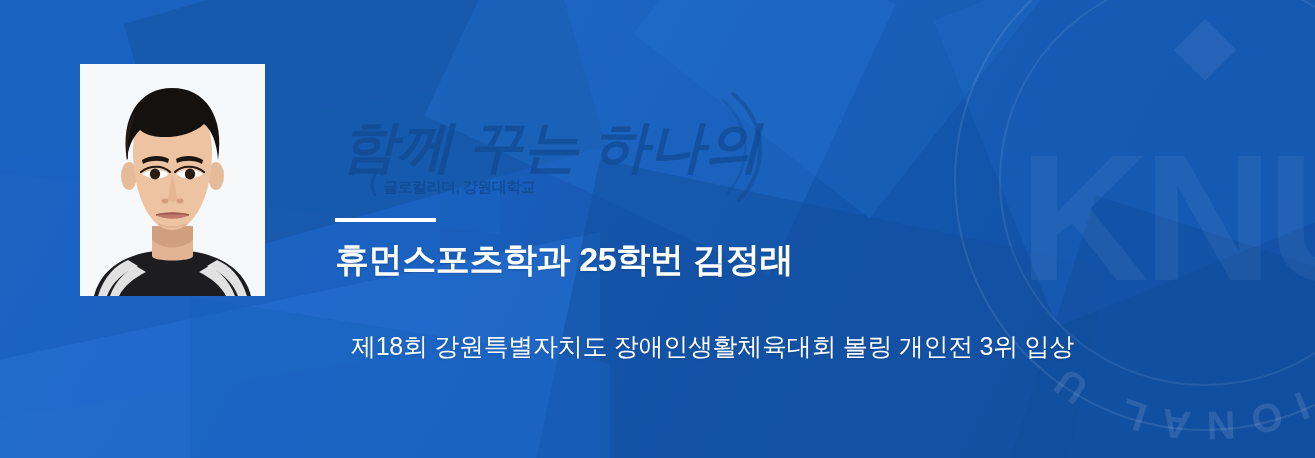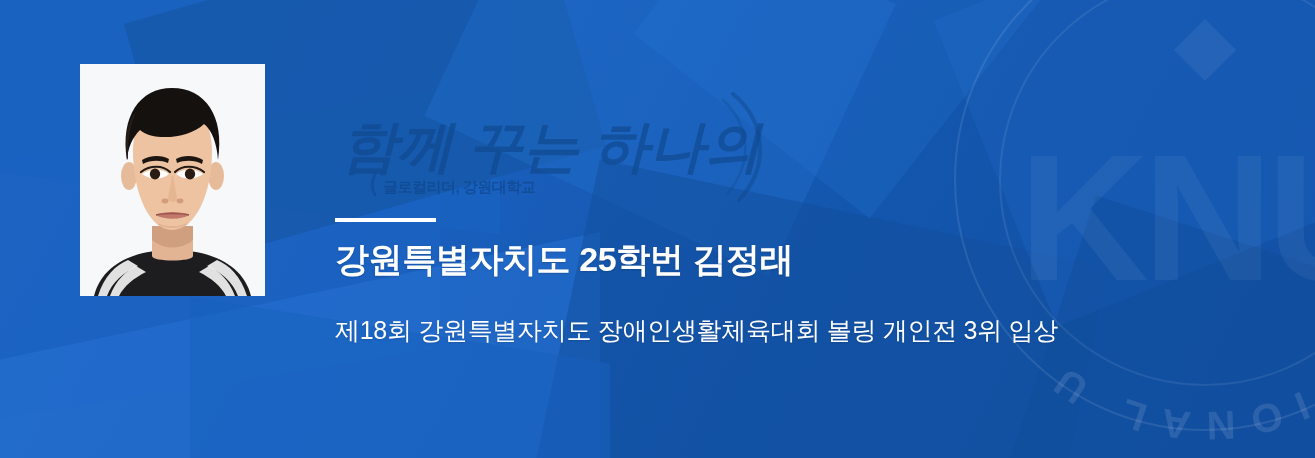--- a/index.html
+++ b/index.html
@@ -154,21 +154,21 @@
     letter-spacing: -0.4px;
     line-height: 1.25;
     white-space: nowrap;
     text-shadow: 0 1px 2px rgba(0,0,0,.16);
   }
 
   .subline {
     position: absolute;
     left: 0;
     top: 314px;
-    margin: 0;
+    margin: 16px;
     color: #ffffff;
     font-size: 25px;
     font-weight: 400;
     letter-spacing: -0.3px;
     line-height: 1.3;
     white-space: nowrap;
     text-shadow: 0 1px 2px rgba(0,0,0,.13);
   }
 
   
@@ -289,18 +289,18 @@
         <g fill="#10488f" fill-opacity=".72" font-family="'Liberation Serif', serif" font-weight="700" font-style="italic">
           <text x="6" y="74" font-size="56">함께 꾸는 하나의 꿈!</text>
         </g>
         <text x="48" y="100" font-size="15" font-weight="700" letter-spacing="-0.5" font-family="'Liberation Sans', sans-serif" fill="#10488f" fill-opacity=".78">글로컬리더, 강원대학교</text>
         <path d="M40 82 C36 90 36 96 40 103" fill="none" stroke="#10488f" stroke-opacity=".6" stroke-width="3" stroke-linecap="round"></path>
       </svg>
     </div>
 
     <div class="divider"></div>
 
-    <h1 class="headline">강원특별자치도 25학번 김정래</h1>
+    <h1 class="headline">휴먼스포츠학과 25학번 김정래</h1>
     <p class="subline">제18회 강원특별자치도 장애인생활체육대회 볼링 개인전 3위 입상</p>
   </div>
 
 
 </div>
 
 </body></html>

